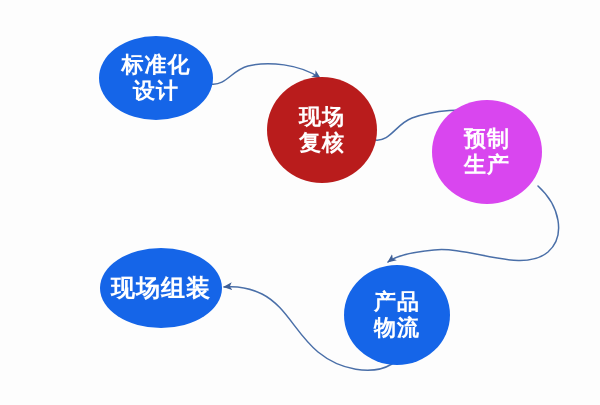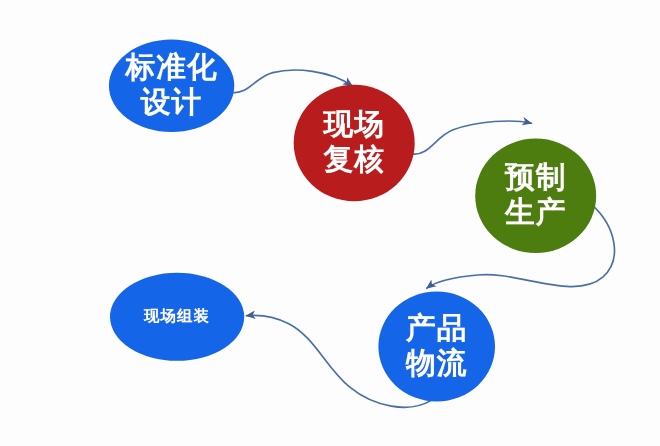--- a/index.html
+++ b/index.html
@@ -37,22 +37,22 @@
   }
   .node-label {
     color: #ffffff;
     font-weight: bold;
     text-align: center;
     line-height: 1.18;
     letter-spacing: 1px;
     white-space: pre-line;
     text-shadow: 0 0 1px rgba(255,255,255,0.25);
   }
-  .n-size-2line { font-size: 27px; }
-  .n-size-1line { font-size: 14px; }
+  .n-size-2line { font-size: 22px; }
+  .n-size-1line { font-size: 24px; }
 </style>
 </head>
 <body>
 
 <div id="diagram-root" style="background: rgb(253, 253, 253);">
 
   <svg id="flow-svg" viewBox="0 0 600 405">
     <defs>
       <marker id="arrowhead" markerWidth="7" markerHeight="7" refX="5.4" refY="3" orient="auto">
         <path d="M 0 0.4 L 6 3 L 0 5.6 L 1.5 3 Z" fill="#3f5f96"></path>
@@ -69,21 +69,21 @@
   <div class="node" id="node-1" style="left: 99px; top: 36px; width: 114px; height: 84px; background: rgb(21, 101, 232);">
     <span class="node-label n-size-2line">标准化
 设计</span>
   </div>
 
   <div class="node" id="node-2" style="left: 267px; top: 77px; width: 110px; height: 106px; background: #b91c1c;">
     <span class="node-label n-size-2line">现场
 复核</span>
   </div>
 
-  <div class="node" id="node-3" style="left: 432px; top: 126px; width: 110px; height: 104px; background: #4d7c0f;">
+  <div class="node" id="node-3" style="left: 432px; top: 100px; width: 110px; height: 104px; background: #d946ef;">
     <span class="node-label n-size-2line">预制
 生产</span>
   </div>
 
   <div class="node" id="node-4" style="left: 344px; top: 265px; width: 106px; height: 100px; background: rgb(21, 101, 232);">
     <span class="node-label n-size-2line">产品
 物流</span>
   </div>
 
   <div class="node" id="node-5" style="left: 100px; top: 248px; width: 122px; height: 80px; background: rgb(21, 101, 232);">

